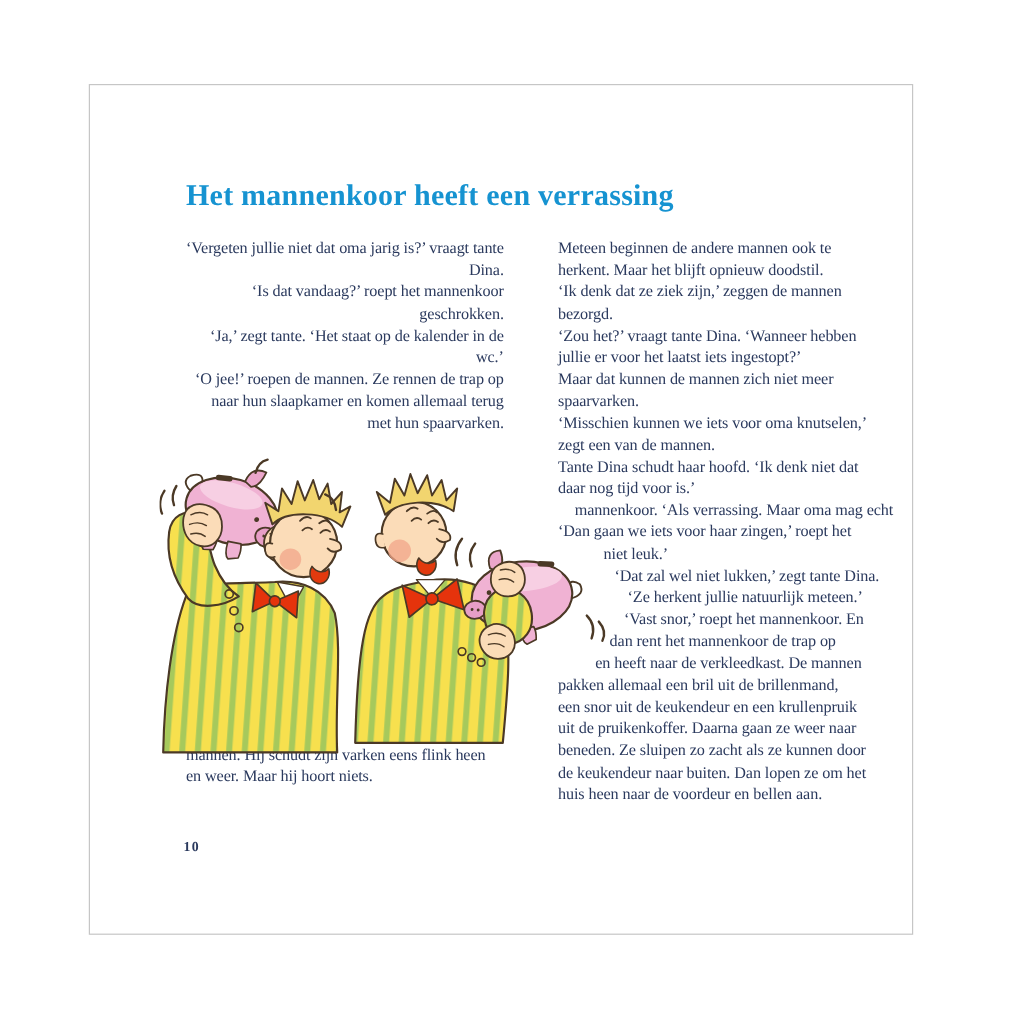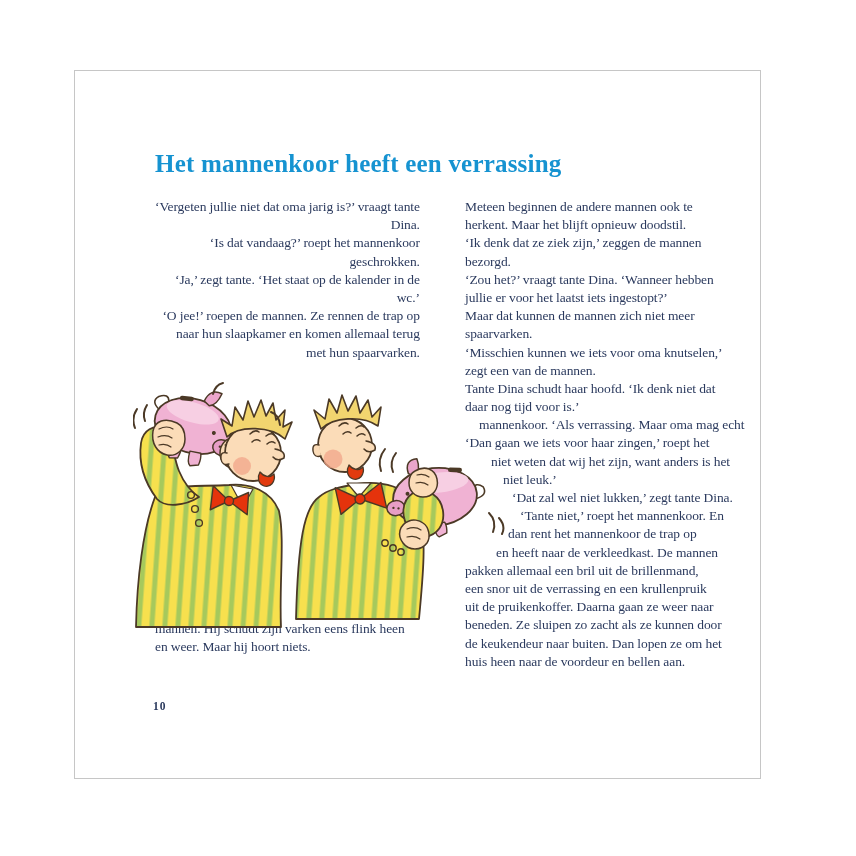--- a/index.html
+++ b/index.html
@@ -78,28 +78,28 @@
       <div class="text-line">‘Zou het?’ vraagt tante Dina. ‘Wanneer hebben</div>
       <div class="text-line">jullie er voor het laatst iets ingestopt?’</div>
       <div class="text-line">Maar dat kunnen de mannen zich niet meer</div>
       <div class="text-line">spaarvarken.</div>
       <div class="text-line">‘Misschien kunnen we iets voor oma knutselen,’</div>
       <div class="text-line">zegt een van de mannen.</div>
       <div class="text-line">Tante Dina schudt haar hoofd. ‘Ik denk niet dat</div>
       <div class="text-line">daar nog tijd voor is.’</div>
       <div class="text-line" style="padding-left: 14px;">mannenkoor. ‘Als verrassing. Maar oma mag echt</div>
       <div class="text-line">‘Dan gaan we iets voor haar zingen,’ roept het</div>
-      <div class="text-line" style="padding-left: 26px;">niet weten dat wij het zijn, want anders is het</div>
       <div class="text-line" style="padding-left: 38px;">niet leuk.’</div>
       <div class="text-line" style="padding-left: 47px;">‘Dat zal wel niet lukken,’ zegt tante Dina.</div>
-      <div class="text-line" style="padding-left: 55px;">‘Tante niet,’ roept het mannenkoor. En</div>
+      <div class="text-line" style="padding-left: 58px;">‘Ze herkent jullie natuurlijk meteen.’</div>
+      <div class="text-line" style="padding-left: 55px;">‘Vast snor,’ roept het mannenkoor. En</div>
       <div class="text-line" style="padding-left: 43px;">dan rent het mannenkoor de trap op</div>
       <div class="text-line" style="padding-left: 31px;">en heeft naar de verkleedkast. De mannen</div>
       <div class="text-line">pakken allemaal een bril uit de brillenmand,</div>
-      <div class="text-line">een snor uit de verrassing en een krullenpruik</div>
+      <div class="text-line">een snor uit de keukendeur en een krullenpruik</div>
       <div class="text-line">uit de pruikenkoffer. Daarna gaan ze weer naar</div>
       <div class="text-line">beneden. Ze sluipen zo zacht als ze kunnen door</div>
       <div class="text-line">de keukendeur naar buiten. Dan lopen ze om het</div>
       <div class="text-line">huis heen naar de voordeur en bellen aan.</div>
     </div>
 
   <div class="page-number">10</div>
 
   <svg class="illustration" viewBox="0 0 374 250" role="img" aria-label="Twee mannen in geel-groen gestreepte pakken met rode strikjes schudden roze spaarvarkens">
     <defs>

